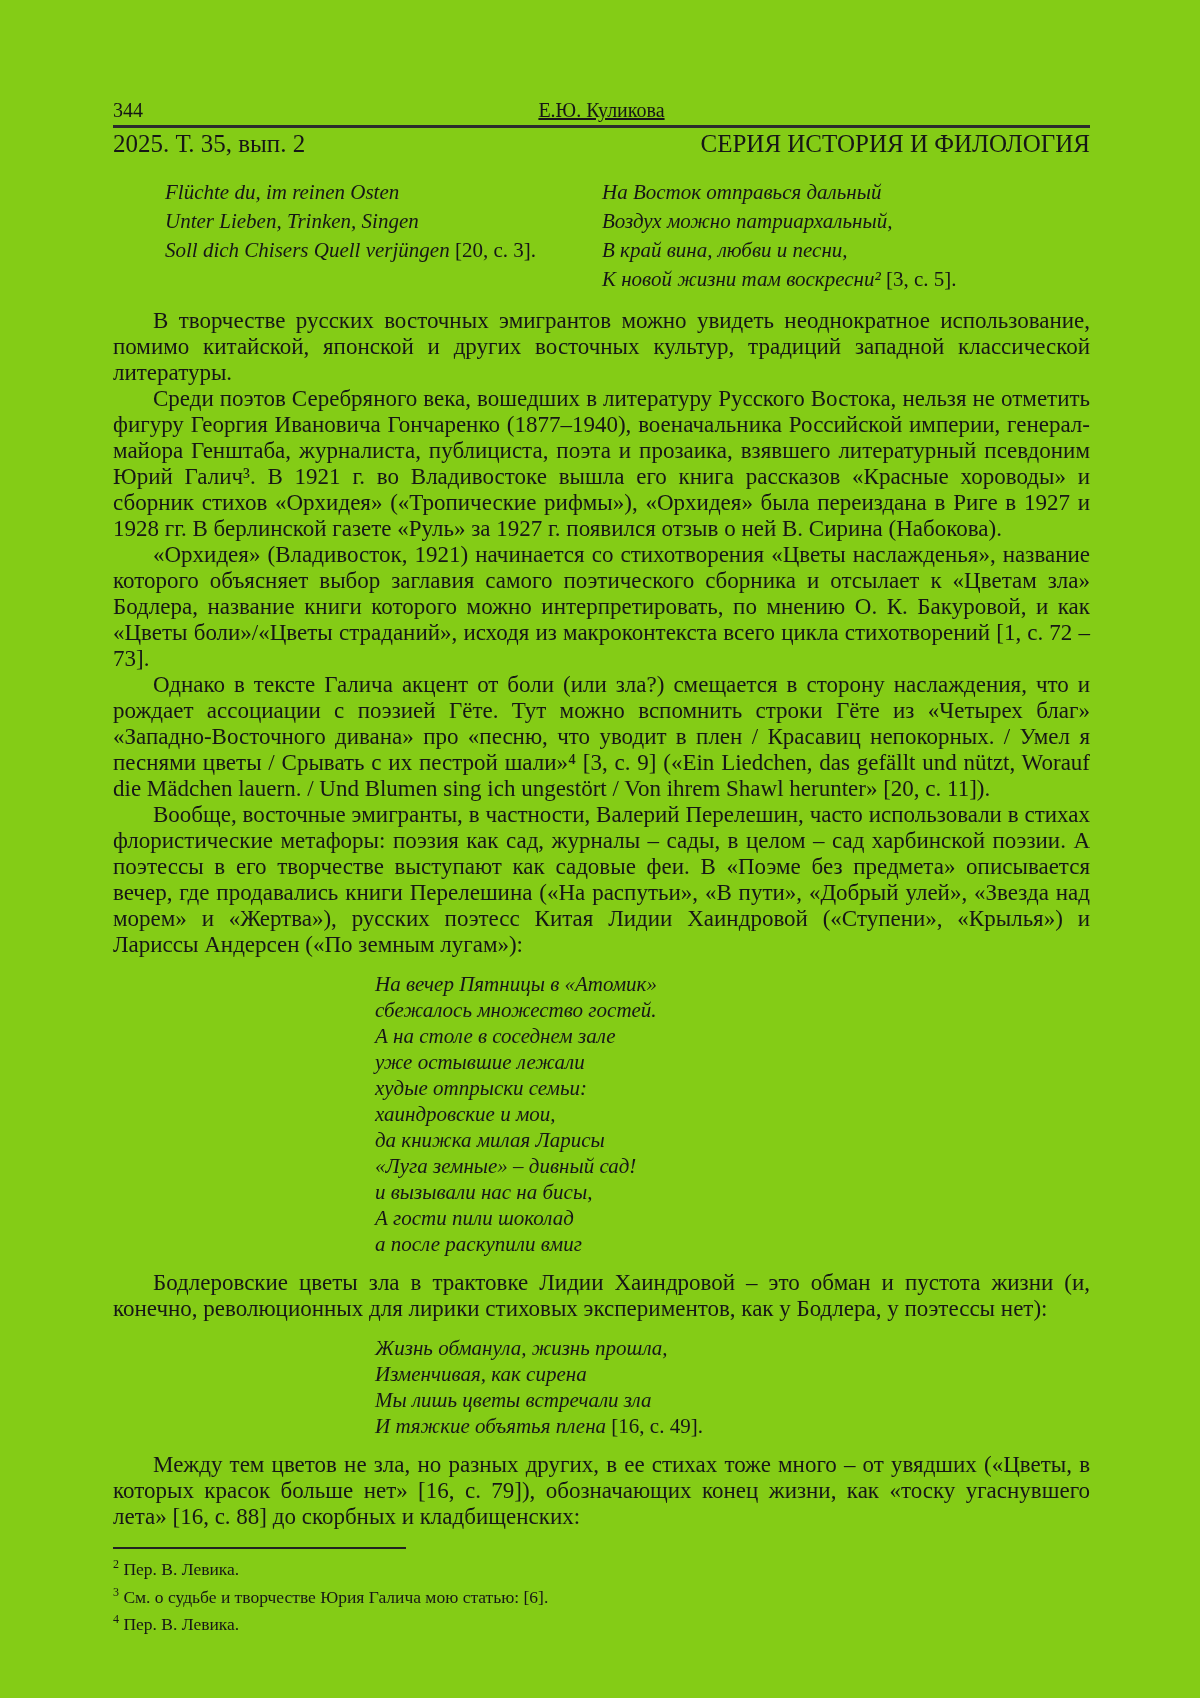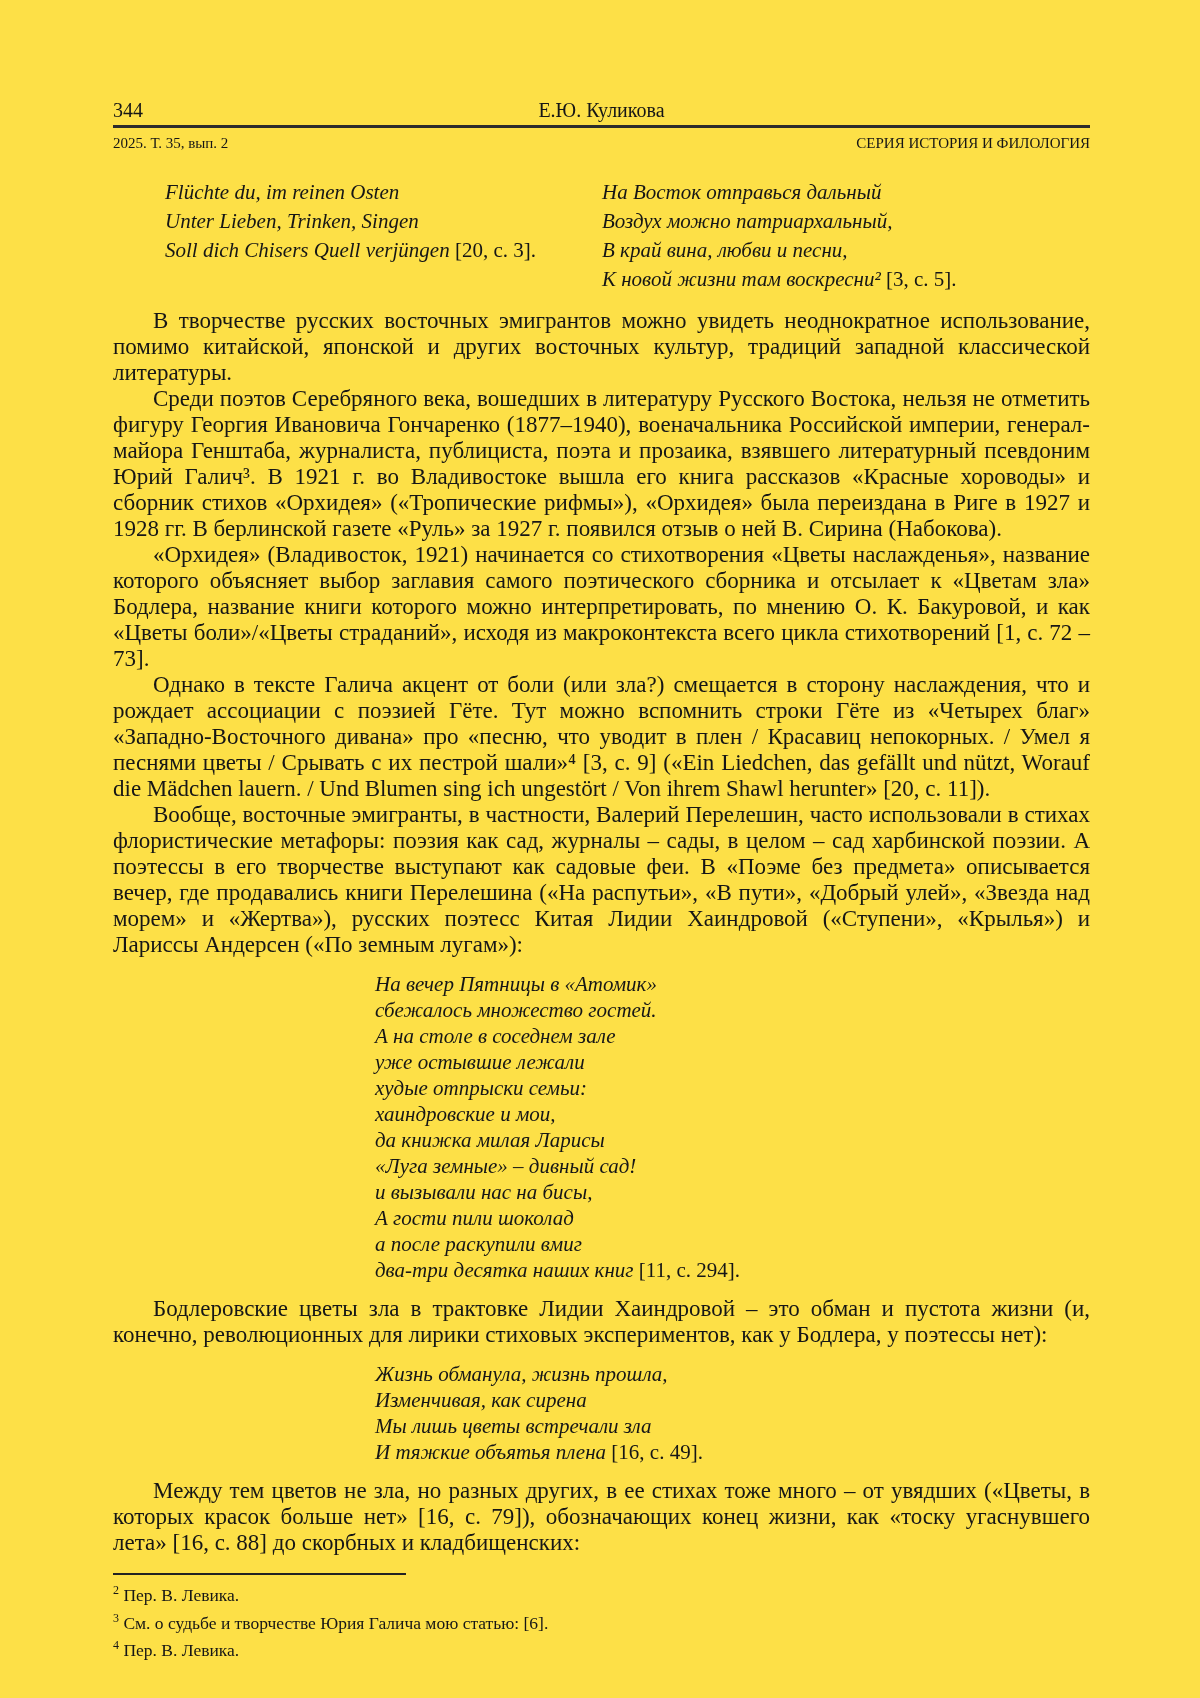--- a/index.html
+++ b/index.html
@@ -1,36 +1,36 @@
 <!DOCTYPE html>
 <html lang="ru"><head>
 <meta charset="utf-8">
 <style>
   * { margin:0; padding:0; box-sizing:border-box; }
   html,body { background:#ffffff; }
   .sheet{
     width:1200px; height:1698px;
-    background:#fde047;
+    background:#84cc16;
     color:#161616;
     font-family:"Liberation Serif","DejaVu Serif",serif;
     position:relative; overflow:hidden;
   }
   .content{ padding:98px 110px 0 113px; }
 
   
   .header-row1{
     display:grid; grid-template-columns:1fr auto 1fr;
     font-size:20px; line-height:24px;
   }
   .page-num{ justify-self:start; }
-  .running-author{ justify-self:center; }
+  .running-author{ justify-self:center;text-decoration:underline; }
   .h-rule{ height:3px; background:#2c2c2c; margin-top:3px; }
   .header-row2{
     display:flex; justify-content:space-between;
-    font-size:15px; line-height:25px; margin-top:3px;text-align:right;
+    font-size:25px; line-height:25px; margin-top:3px;text-align:right;
   }
 
   
   .epigraph{
     display:flex;
     margin:22px 0 14px 52px;
     font-style:italic;
     font-size:21px; line-height:29px;
   }
   .epi-col-left{ width:437px; flex:none; }
@@ -100,21 +100,20 @@
         <div>сбежалось множество гостей.</div>
         <div>А на столе в соседнем зале</div>
         <div>уже остывшие лежали</div>
         <div>худые отпрыски семьи:</div>
         <div>хаиндровские и мои,</div>
         <div>да книжка милая Ларисы</div>
         <div>«Луга земные» – дивный сад!</div>
         <div>и вызывали нас на бисы,</div>
         <div>А гости пили шоколад</div>
         <div>а после раскупили вмиг</div>
-        <div><span>два-три десятка наших книг</span><span class="poem-ref"> [11, с. 294].</span></div>
       </div>
 
       <p class="para">Бодлеровские цветы зла в трактовке Лидии Хаиндровой – это обман и пустота жизни (и, конечно, революционных для лирики стиховых экспериментов, как у Бодлера, у поэтессы нет):</p>
 
       <div class="poem">
         <div>Жизнь обманула, жизнь прошла,</div>
         <div>Изменчивая, как сирена</div>
         <div>Мы лишь цветы встречали зла</div>
         <div><span>И тяжкие объятья плена</span><span class="poem-ref"> [16, с. 49].</span></div>
       </div>

